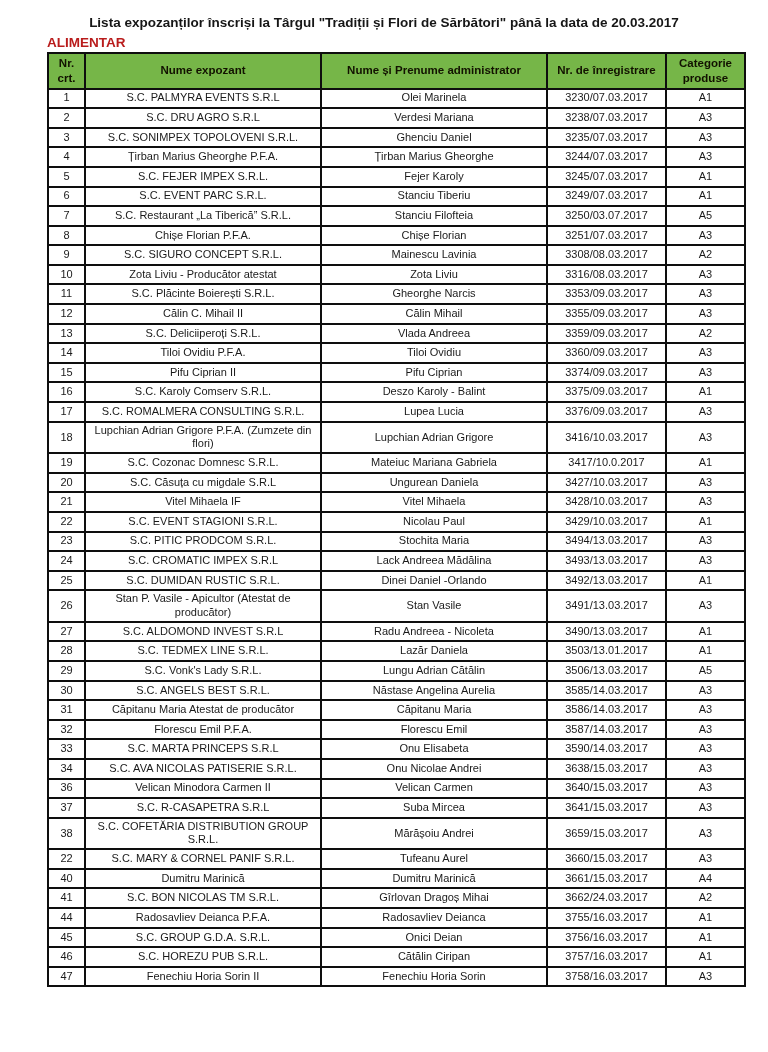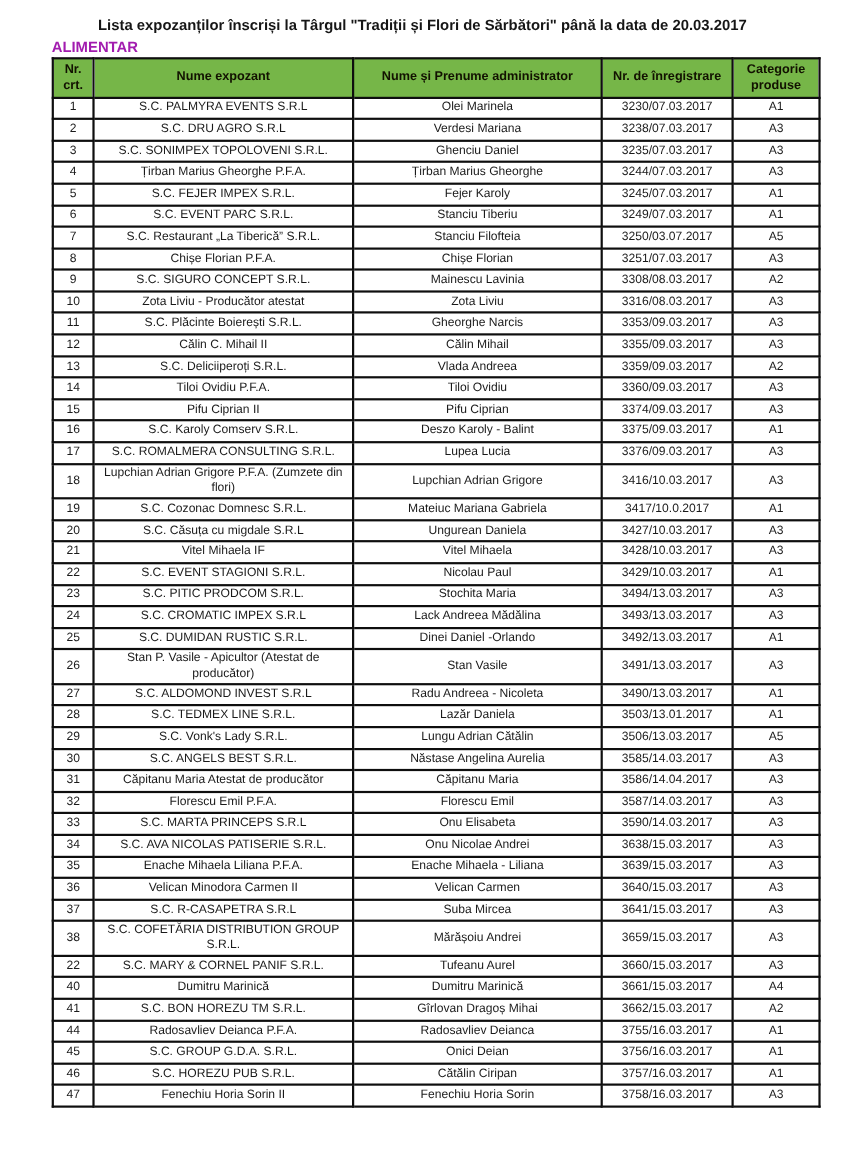--- a/index.html
+++ b/index.html
@@ -22,21 +22,21 @@
     font-weight: bold;
     font-size: 13.5px;
     letter-spacing: 0px;
     color: #161616;
     margin: 0 40px;
     line-height: 1.3;
   }
   .section-label {
     font-weight: bold;
     font-size: 13.5px;
-    color: #a21caf;
+    color: #b91c1c;
     margin: 3px 0 2px 47px;
   }
   table.exhibitors {
     border-collapse: collapse;
     table-layout: fixed;
     width: 697px;
     margin-left: 47px;
   }
   table.exhibitors col.c1 { width: 37px; }
   table.exhibitors col.c2 { width: 236px; }
@@ -300,21 +300,21 @@
           <td>30</td>
           <td>S.C. ANGELS BEST S.R.L.</td>
           <td>Năstase Angelina Aurelia</td>
           <td>3585/14.03.2017</td>
           <td>A3</td>
         </tr>
         <tr>
           <td>31</td>
           <td>Căpitanu Maria Atestat de producător</td>
           <td>Căpitanu Maria</td>
-          <td>3586/14.04.2017</td>
+          <td>3586/14.03.2017</td>
           <td>A3</td>
         </tr>
         <tr>
           <td>32</td>
           <td>Florescu Emil P.F.A.</td>
           <td>Florescu Emil</td>
           <td>3587/14.03.2017</td>
           <td>A3</td>
         </tr>
         <tr>
@@ -322,27 +322,20 @@
           <td>S.C. MARTA PRINCEPS S.R.L</td>
           <td>Onu Elisabeta</td>
           <td>3590/14.03.2017</td>
           <td>A3</td>
         </tr>
         <tr>
           <td>34</td>
           <td>S.C. AVA NICOLAS PATISERIE S.R.L.</td>
           <td>Onu Nicolae Andrei</td>
           <td>3638/15.03.2017</td>
-          <td>A3</td>
-        </tr>
-        <tr>
-          <td>35</td>
-          <td>Enache Mihaela Liliana P.F.A.</td>
-          <td>Enache Mihaela - Liliana</td>
-          <td>3639/15.03.2017</td>
           <td>A3</td>
         </tr>
         <tr>
           <td>36</td>
           <td>Velican Minodora Carmen II</td>
           <td>Velican Carmen</td>
           <td>3640/15.03.2017</td>
           <td>A3</td>
         </tr>
         <tr>
@@ -368,23 +361,23 @@
         </tr>
         <tr>
           <td>40</td>
           <td>Dumitru Marinică</td>
           <td>Dumitru Marinică</td>
           <td>3661/15.03.2017</td>
           <td>A4</td>
         </tr>
         <tr>
           <td>41</td>
-          <td>S.C. BON HOREZU TM S.R.L.</td>
+          <td>S.C. BON NICOLAS TM S.R.L.</td>
           <td>Gîrlovan Dragoș Mihai</td>
-          <td>3662/15.03.2017</td>
+          <td>3662/24.03.2017</td>
           <td>A2</td>
         </tr>
         <tr>
           <td>44</td>
           <td>Radosavliev Deianca P.F.A.</td>
           <td>Radosavliev Deianca</td>
           <td>3755/16.03.2017</td>
           <td>A1</td>
         </tr>
         <tr>

